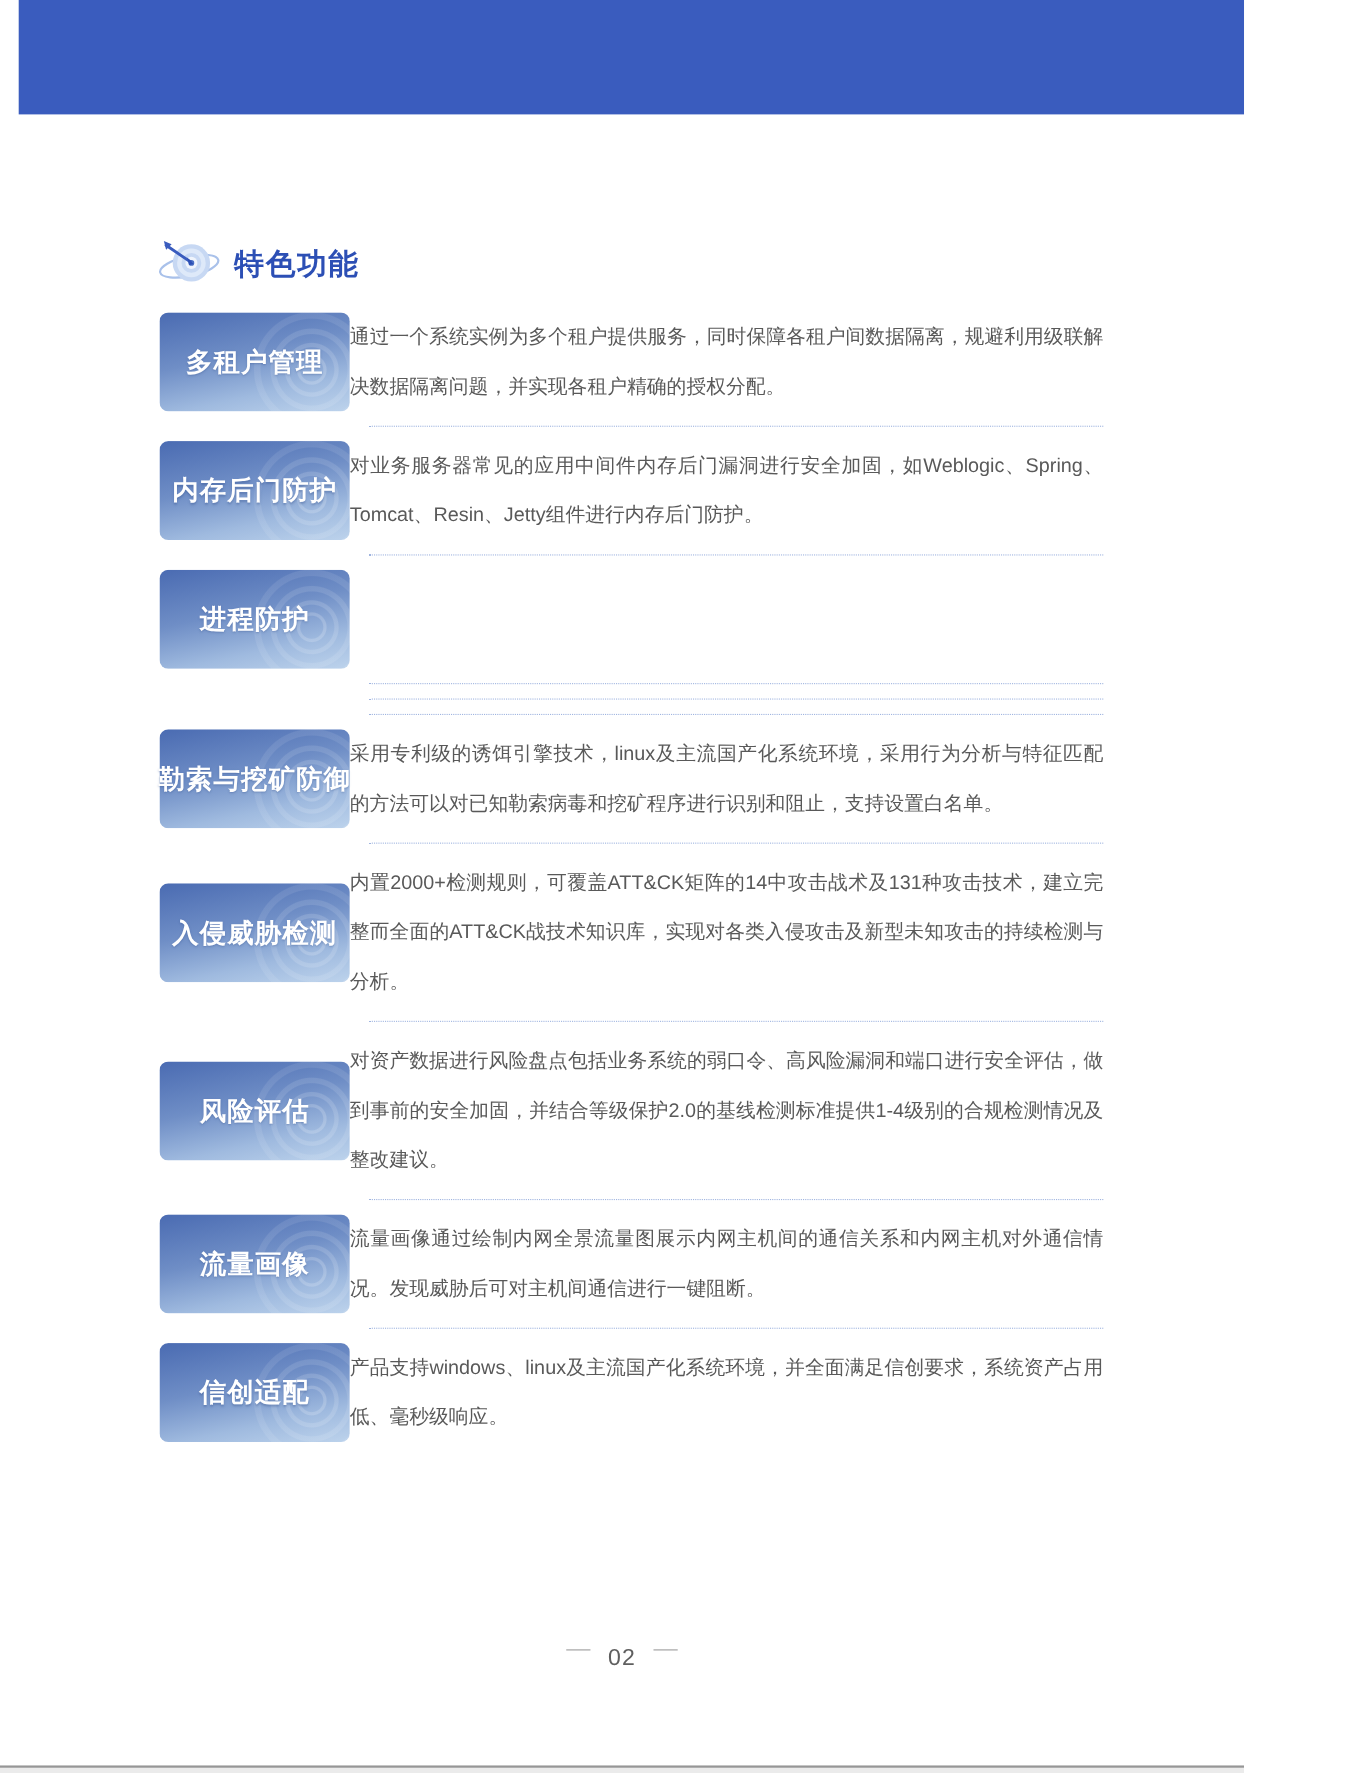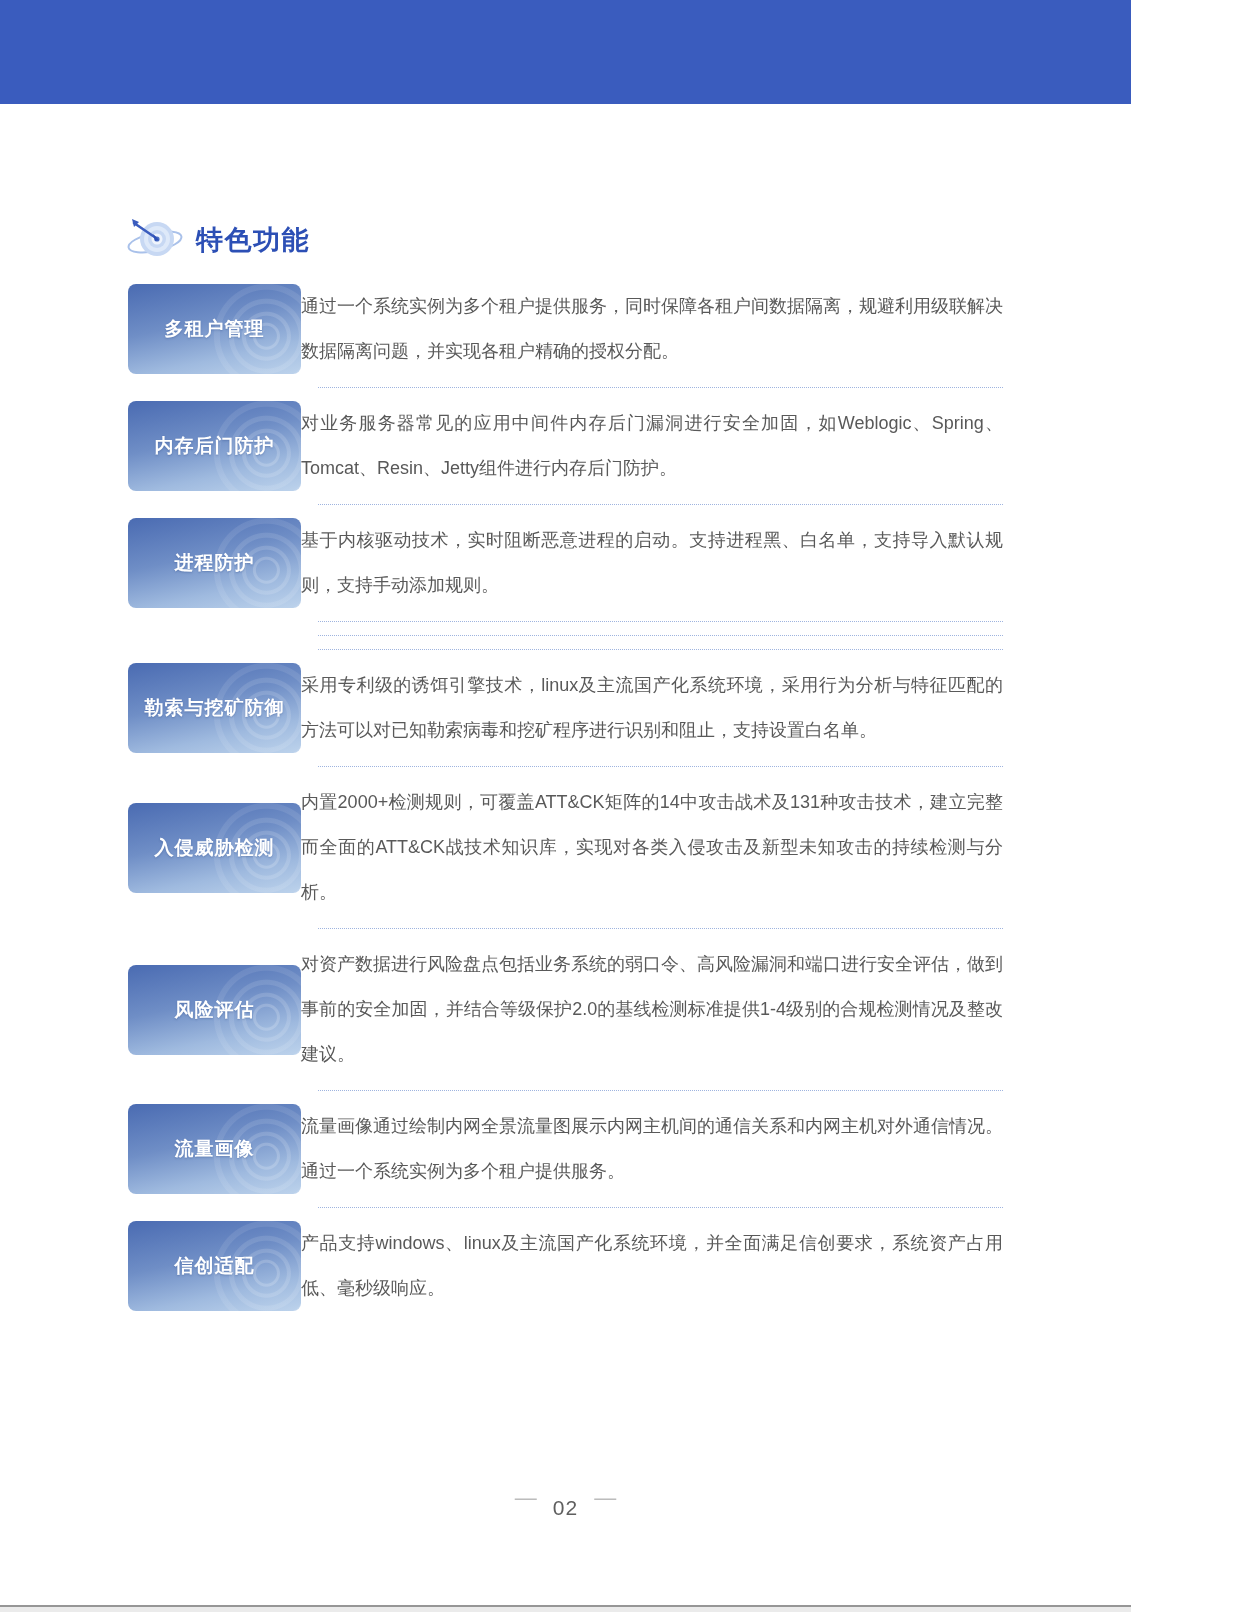--- a/index.html
+++ b/index.html
@@ -4,20 +4,21 @@
 <style>
   * { box-sizing: border-box; }
   html, body { margin: 0; padding: 0; background: #ffffff; }
   .page {
     position: relative;
     width: 1131px;
     height: 1612px;
     background: #ffffff;
     font-family: "Liberation Sans", "DejaVu Sans", sans-serif;
     overflow: hidden;
+    padding-left: 17px;
   }
   .top-bar {
     width: 100%;
     height: 104px;
     background: #3A5CBE;
   }
   .section-header {
     display: flex;
     align-items: center;
     gap: 12px;
@@ -46,21 +47,21 @@
       radial-gradient(circle at 80% 58%,
         rgba(255,255,255,0) 10px, rgba(255,255,255,0.18) 11px, rgba(255,255,255,0.18) 13px, rgba(255,255,255,0) 14px,
         rgba(255,255,255,0) 20px, rgba(255,255,255,0.14) 21px, rgba(255,255,255,0.14) 24px, rgba(255,255,255,0) 25px,
         rgba(255,255,255,0) 32px, rgba(255,255,255,0.11) 33px, rgba(255,255,255,0.11) 37px, rgba(255,255,255,0) 38px,
         rgba(255,255,255,0) 46px, rgba(255,255,255,0.09) 47px, rgba(255,255,255,0.09) 52px, rgba(255,255,255,0) 53px),
       linear-gradient(168deg, #4A6BB2 0%, #6F8EC6 42%, #9FBADF 74%, #BDD3EC 100%);
   }
   .feature-label {
     color: #ffffff;
     font-weight: bold;
-    font-size: 19px;
+    font-size: 24px;
     letter-spacing: 1px;
     text-shadow: 0 1px 2px rgba(40,70,130,0.35);
     white-space: nowrap;
   }
   .feature-desc {
     width: 760px;
     font-size: 18px;
     line-height: 45px;
     color: #595959;
     text-align: justify;
@@ -129,21 +130,20 @@
     </div>
     <div class="feature-desc">对业务服务器常见的应用中间件内存后门漏洞进行安全加固，如Weblogic、Spring、Tomcat、Resin、Jetty组件进行内存后门防护。</div>
   </div>
 
   <div class="row-divider"></div>
 
   <div class="feature-row">
     <div class="feature-card">
       <span class="feature-label">进程防护</span>
     </div>
-    <div class="feature-desc">基于内核驱动技术，实时阻断恶意进程的启动。支持进程黑、白名单，支持导入默认规则，支持手动添加规则。</div>
   </div>
 
   <div class="row-divider"></div>
 
 
   <div class="row-divider"></div>
 
 
   <div class="row-divider"></div>
 
@@ -171,21 +171,21 @@
     </div>
     <div class="feature-desc">对资产数据进行风险盘点包括业务系统的弱口令、高风险漏洞和端口进行安全评估，做到事前的安全加固，并结合等级保护2.0的基线检测标准提供1-4级别的合规检测情况及整改建议。</div>
   </div>
 
   <div class="row-divider"></div>
 
   <div class="feature-row">
     <div class="feature-card">
       <span class="feature-label">流量画像</span>
     </div>
-    <div class="feature-desc">流量画像通过绘制内网全景流量图展示内网主机间的通信关系和内网主机对外通信情况。通过一个系统实例为多个租户提供服务。</div>
+    <div class="feature-desc">流量画像通过绘制内网全景流量图展示内网主机间的通信关系和内网主机对外通信情况。发现威胁后可对主机间通信进行一键阻断。</div>
   </div>
 
   <div class="row-divider"></div>
 
   <div class="feature-row">
     <div class="feature-card">
       <span class="feature-label">信创适配</span>
     </div>
     <div class="feature-desc">产品支持windows、linux及主流国产化系统环境，并全面满足信创要求，系统资产占用低、毫秒级响应。</div>
   </div>

